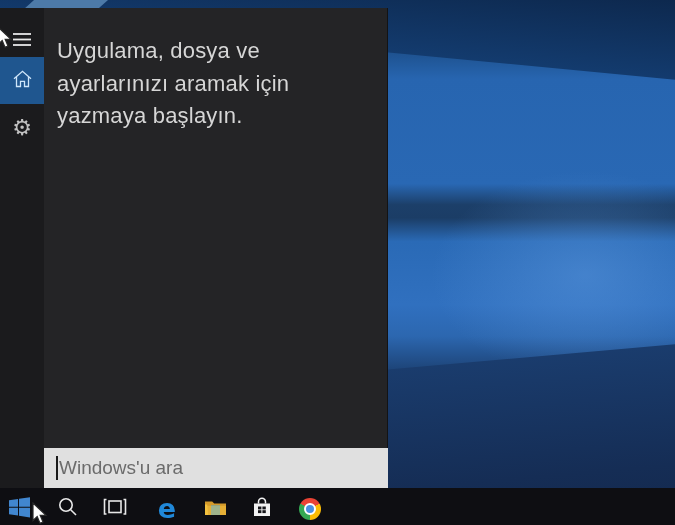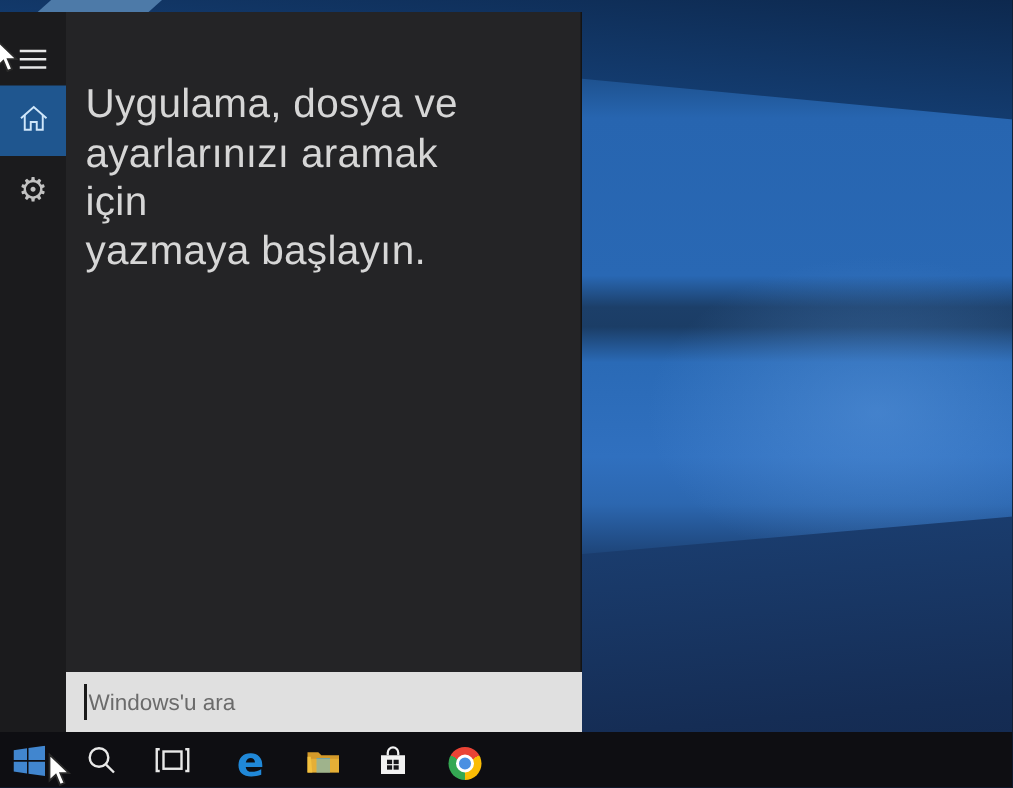--- a/index.html
+++ b/index.html
@@ -27,28 +27,28 @@
       background:#242426;border-right:1px solid rgba(0,0,0,.45);box-sizing:border-box;}
   .sidebar{position:absolute;left:0;top:0;width:44px;height:480px;background:#1b1b1d;}
   .side-btn{position:absolute;left:0;width:44px;display:flex;align-items:center;
       justify-content:center;cursor:pointer;background:transparent;border:none;padding:0;}
   .menu-btn{top:14px;height:38px;}
   .home-btn{top:49px;height:47px;background:#1f568f;}
   .settings-btn{top:100px;height:40px;}
   .gear-glyph{font-size:22px;line-height:22px;color:#c2c2c2;
       font-family:"DejaVu Sans","Liberation Sans",sans-serif;}
 
-  .hint{position:absolute;left:57px;top:45px;width:280px;color:#d6d6d6;
-      font-size:27px;line-height:32.5px;font-weight:300;letter-spacing:.2px;
+  .hint{position:absolute;left:57px;top:27px;width:280px;color:#d6d6d6;
+      font-size:22px;line-height:32.5px;font-weight:300;letter-spacing:.2px;
       white-space:pre-line;}
 
   .search-wrap{position:absolute;left:44px;bottom:0;width:344px;height:40px;background:#e0e0e0;}
   .search-input{position:absolute;inset:0;width:100%;height:100%;border:none;outline:none;
       background:transparent;padding:0 10px 0 15px;box-sizing:border-box;
-      font-family:"Liberation Sans",sans-serif;font-size:15px;color:#1a1a1a;}
+      font-family:"Liberation Sans",sans-serif;font-size:19px;color:#1a1a1a;}
   .search-input::placeholder{color:#6b6b6b;opacity:1;}
   .caret{position:absolute;left:12px;top:8px;width:1.5px;height:24px;background:#1a1a1a;}
 
   
   .taskbar{position:absolute;left:0;top:488px;width:675px;height:37px;background:#0e0e12;}
   .tb-btn{position:absolute;top:0;height:37px;width:40px;display:flex;align-items:center;
       justify-content:center;padding-top:5px;box-sizing:border-box;background:transparent;
       border:none;cursor:pointer;}
   .tb-start{left:0;width:38px;}
   .tb-search{left:48px;}

